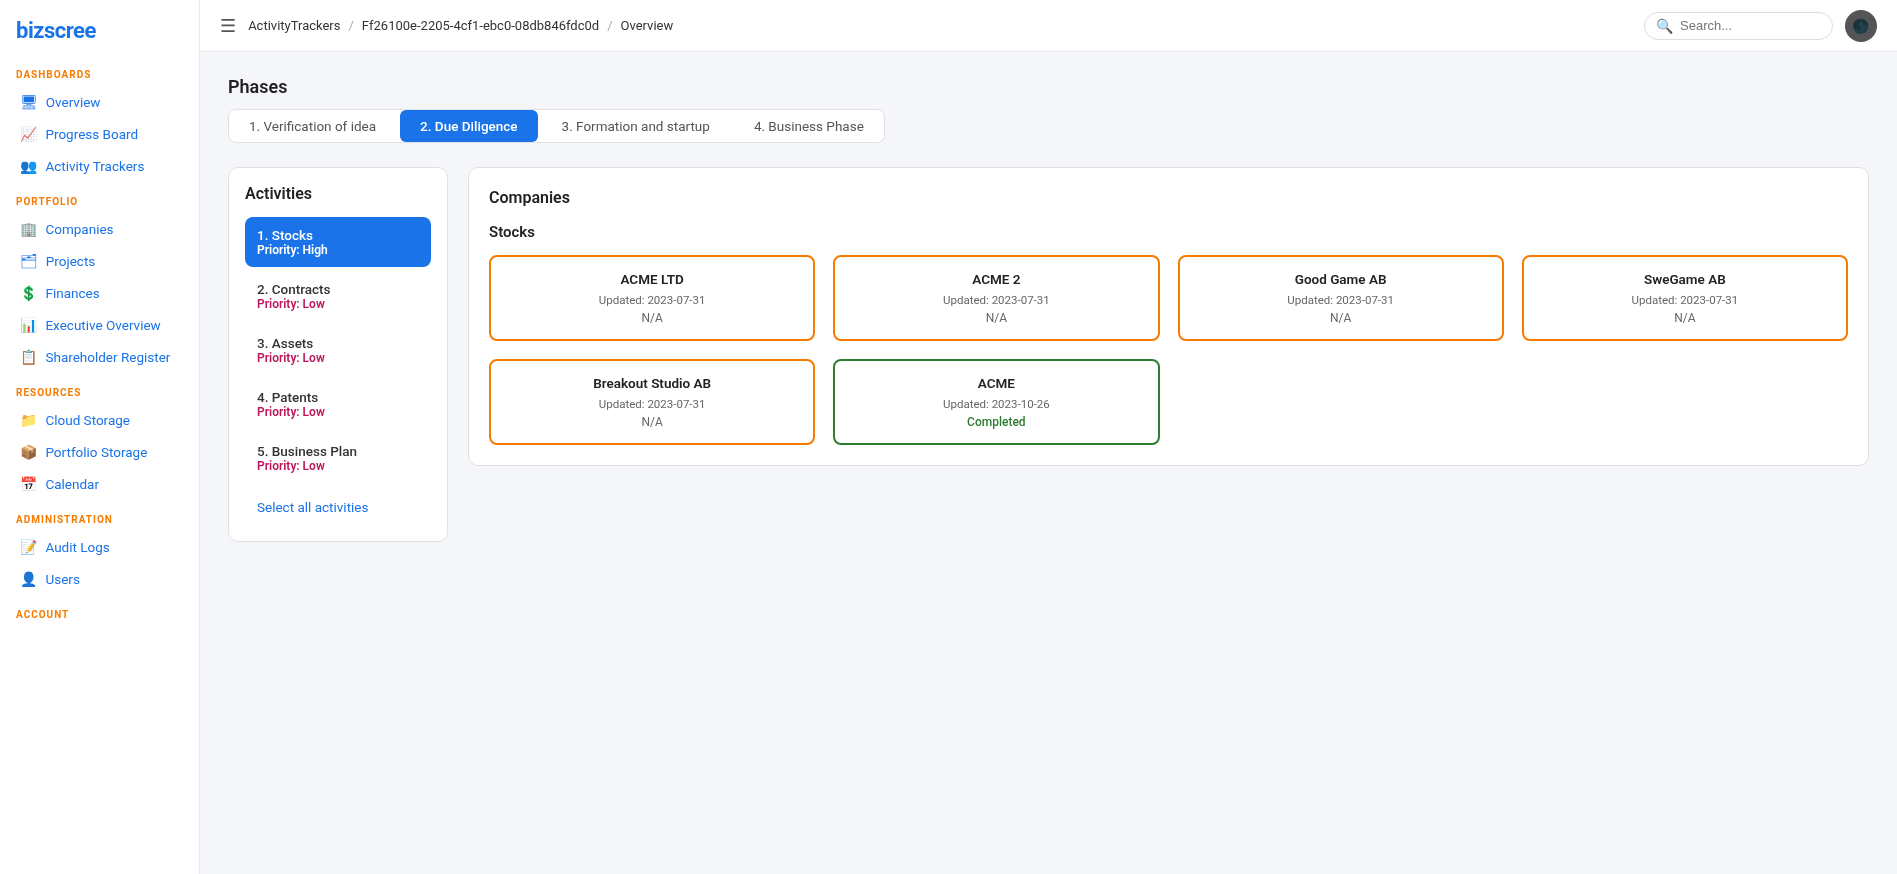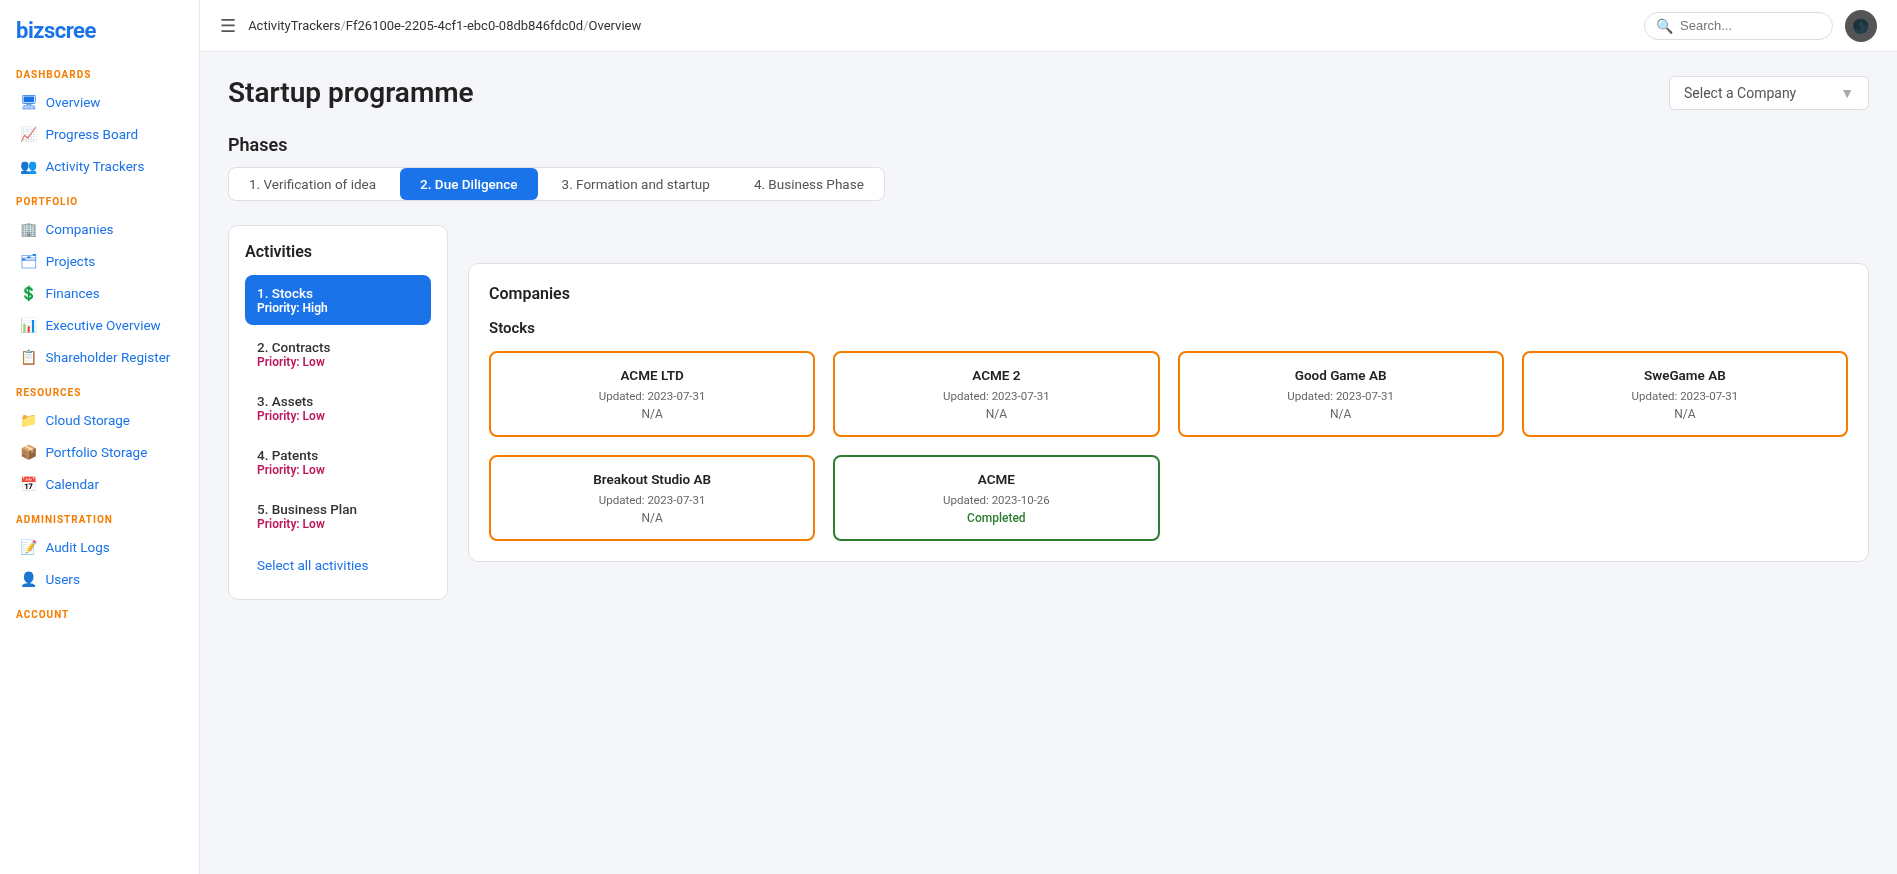--- a/index.html
+++ b/index.html
@@ -56,21 +56,21 @@
     .topbar {
       background: #fff;
       border-bottom: 1px solid #e8e8e8;
       display: flex;
       align-items: center;
       padding: 0 20px;
       height: 52px;
       gap: 12px;
     }
     .topbar-menu-icon { font-size: 18px; color: #555; cursor: pointer; }
-    .breadcrumb { display: flex; align-items: flex-start; font-size: 13px; color: #555; flex: 1; }
+    .breadcrumb { display: flex; align-items: flex-start; gap: 8px; font-size: 13px; color: #555; flex: 1; }
     .breadcrumb span { color: #333; }
     .breadcrumb .sep { color: #aaa; }
     .search-box {
       display: flex;
       align-items: center;
       border: 1px solid #ddd;
       border-radius: 20px;
       padding: 5px 12px;
       gap: 6px;
       background: #fff;
@@ -146,21 +146,21 @@
     .phase-tab.active {
       background: #1a73e8;
       color: #fff;
       font-weight: 500;
     }
 
     
     .activities-companies {
       display: flex;
       gap: 20px;
-      align-items: center;
+      align-items: flex-start;
     }
 
     .activities-panel {
       background: #fff;
       border: 1px solid #e0e0e0;
       border-radius: 10px;
       padding: 16px;
       width: 220px;
       min-width: 220px;
     }
@@ -304,27 +304,20 @@
     </div>
     <div class="search-box">
       <span class="search-icon">🔍</span>
       <input type="text" placeholder="Search..." style="">
     </div>
     <div class="avatar">🌑</div>
   </div>
 
   <div class="content">
 
-    <div class="page-header">
-      <h1 class="page-title">Startup programme</h1>
-      <div class="select-company">
-        <span>Select a Company</span>
-        <span class="chevron">▼</span>
-      </div>
-    </div>
 
     <div class="phases-label">Phases</div>
     <div class="phases-tabs">
       <div class="phase-tab">1. Verification of idea</div>
       <div class="phase-tab active">2. Due Diligence</div>
       <div class="phase-tab">3. Formation and startup</div>
       <div class="phase-tab">4. Business Phase</div>
     </div>
 
     <div class="activities-companies">

